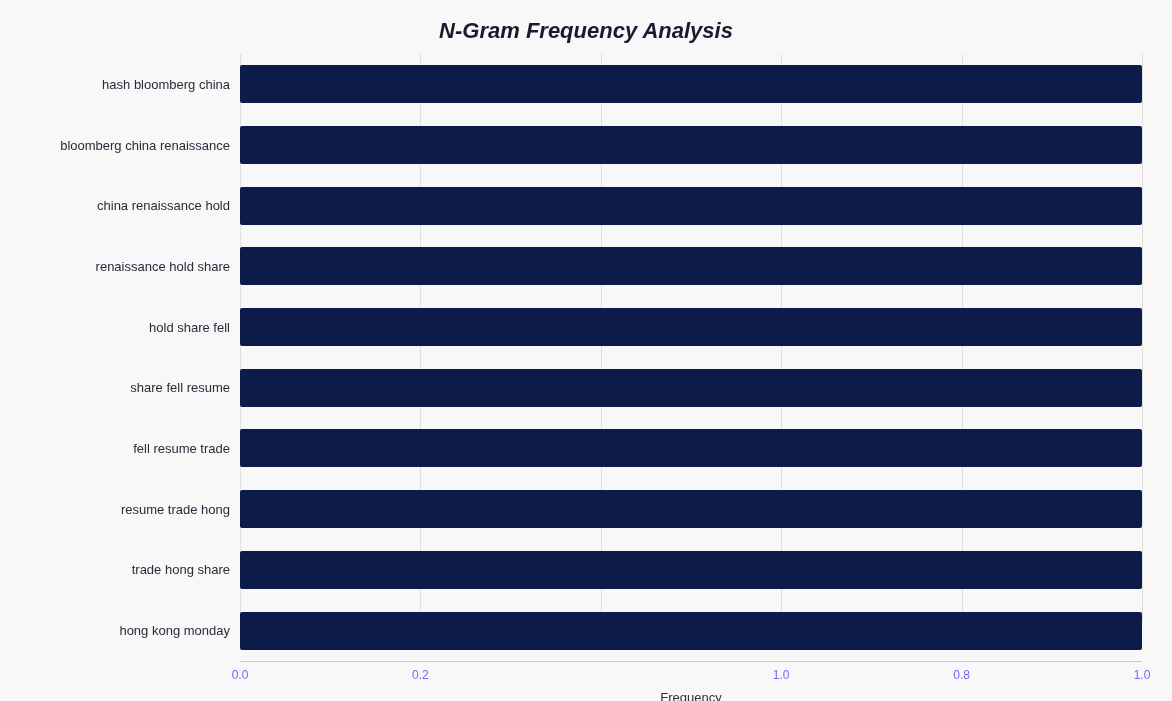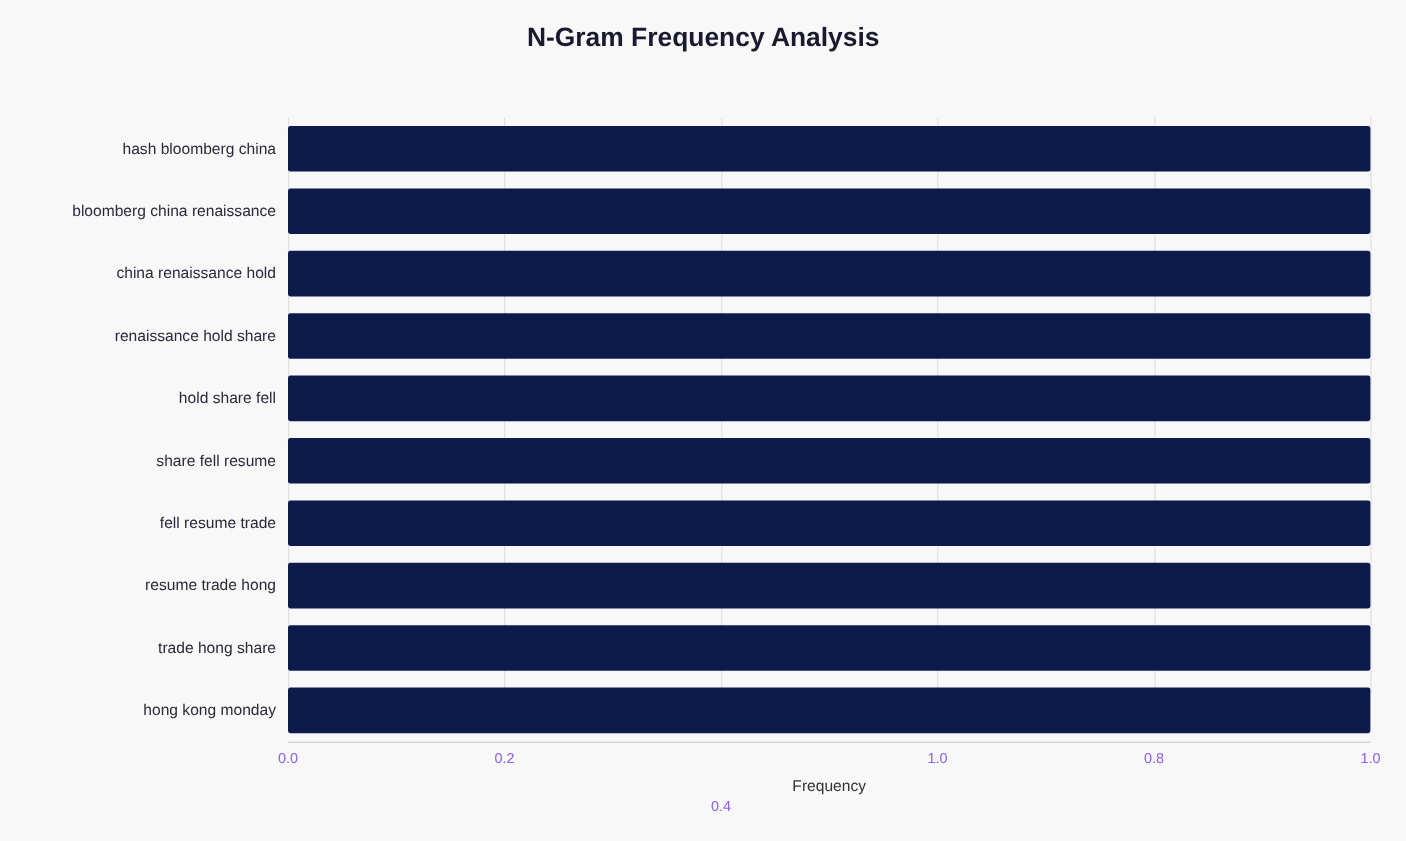--- a/index.html
+++ b/index.html
@@ -22,28 +22,28 @@
       flex-direction: column;
       align-items: center;
     }
     .chart-title {
       font-size: 22px;
       font-weight: bold;
       color: #1a1a2e;
       margin-top: 18px;
       margin-bottom: 10px;
       text-align: right;
+      font-style: italic;
     }
     .chart-area {
       display: flex;
       flex-direction: row;
       width: 100%;
       flex: 1;
       padding: 0 30px 0 10px;
-      align-items: center;
     }
     .y-labels {
       display: flex;
       flex-direction: column;
       justify-content: space-around;
       align-items: flex-end;
       width: 230px;
       padding-right: 10px;
       padding-bottom: 40px;
     }

